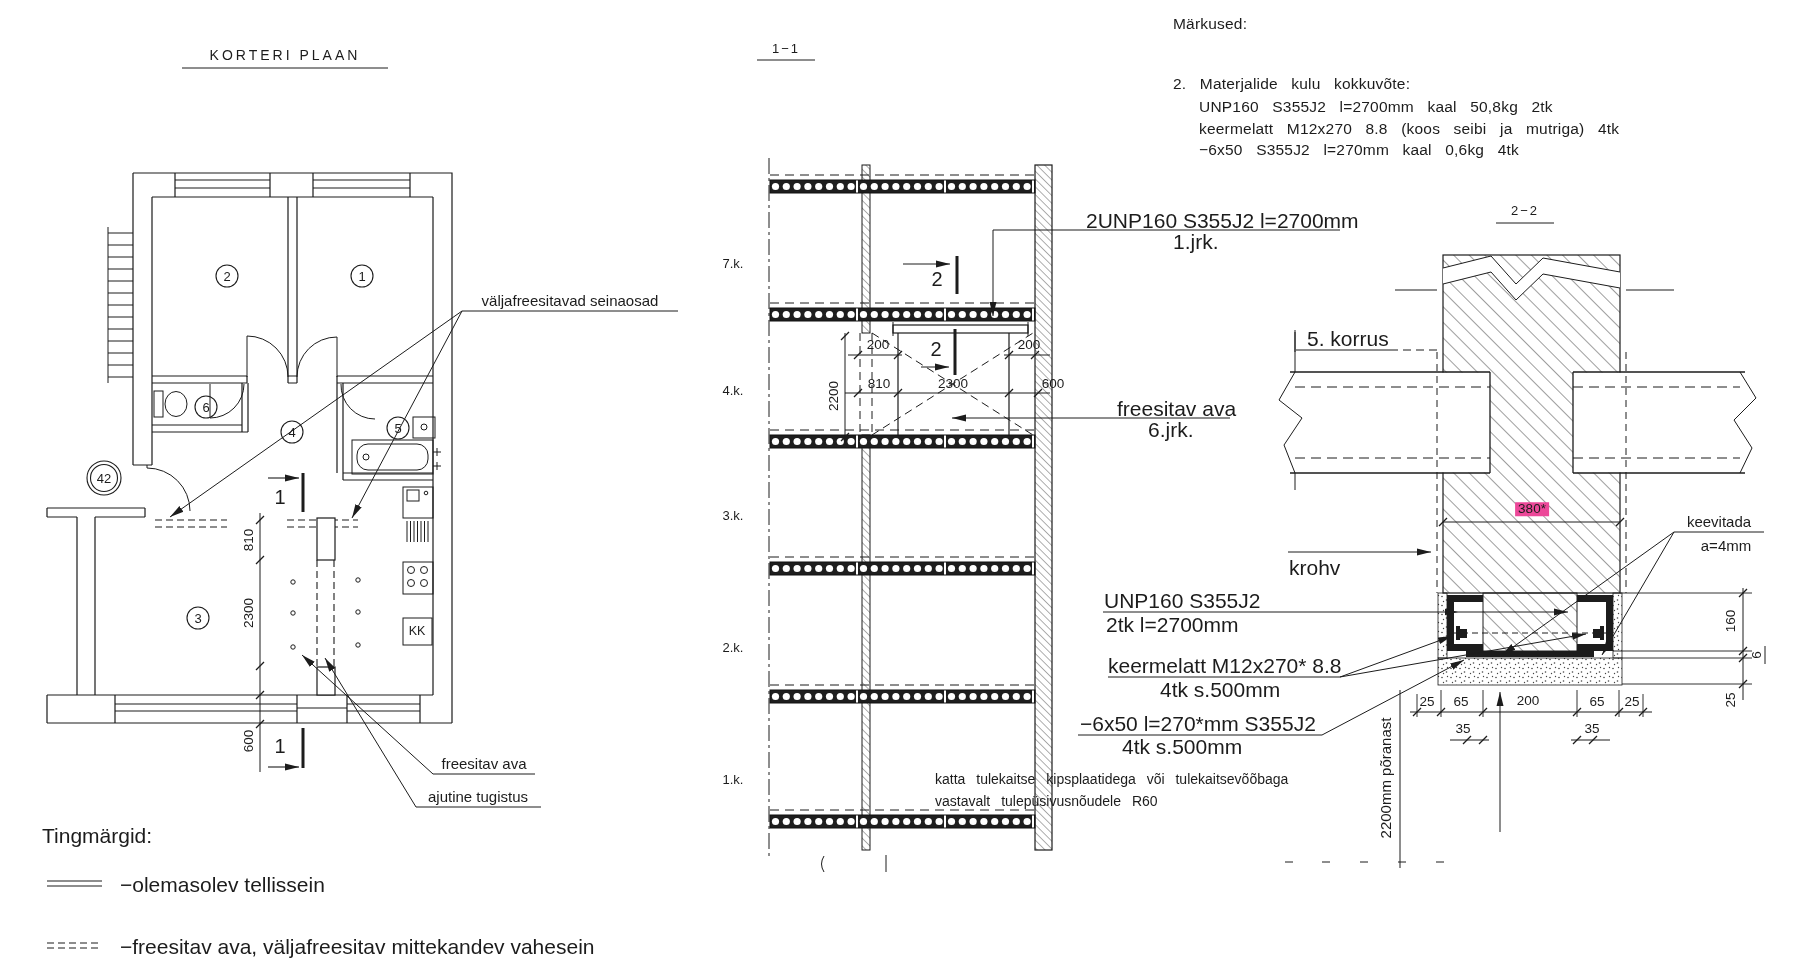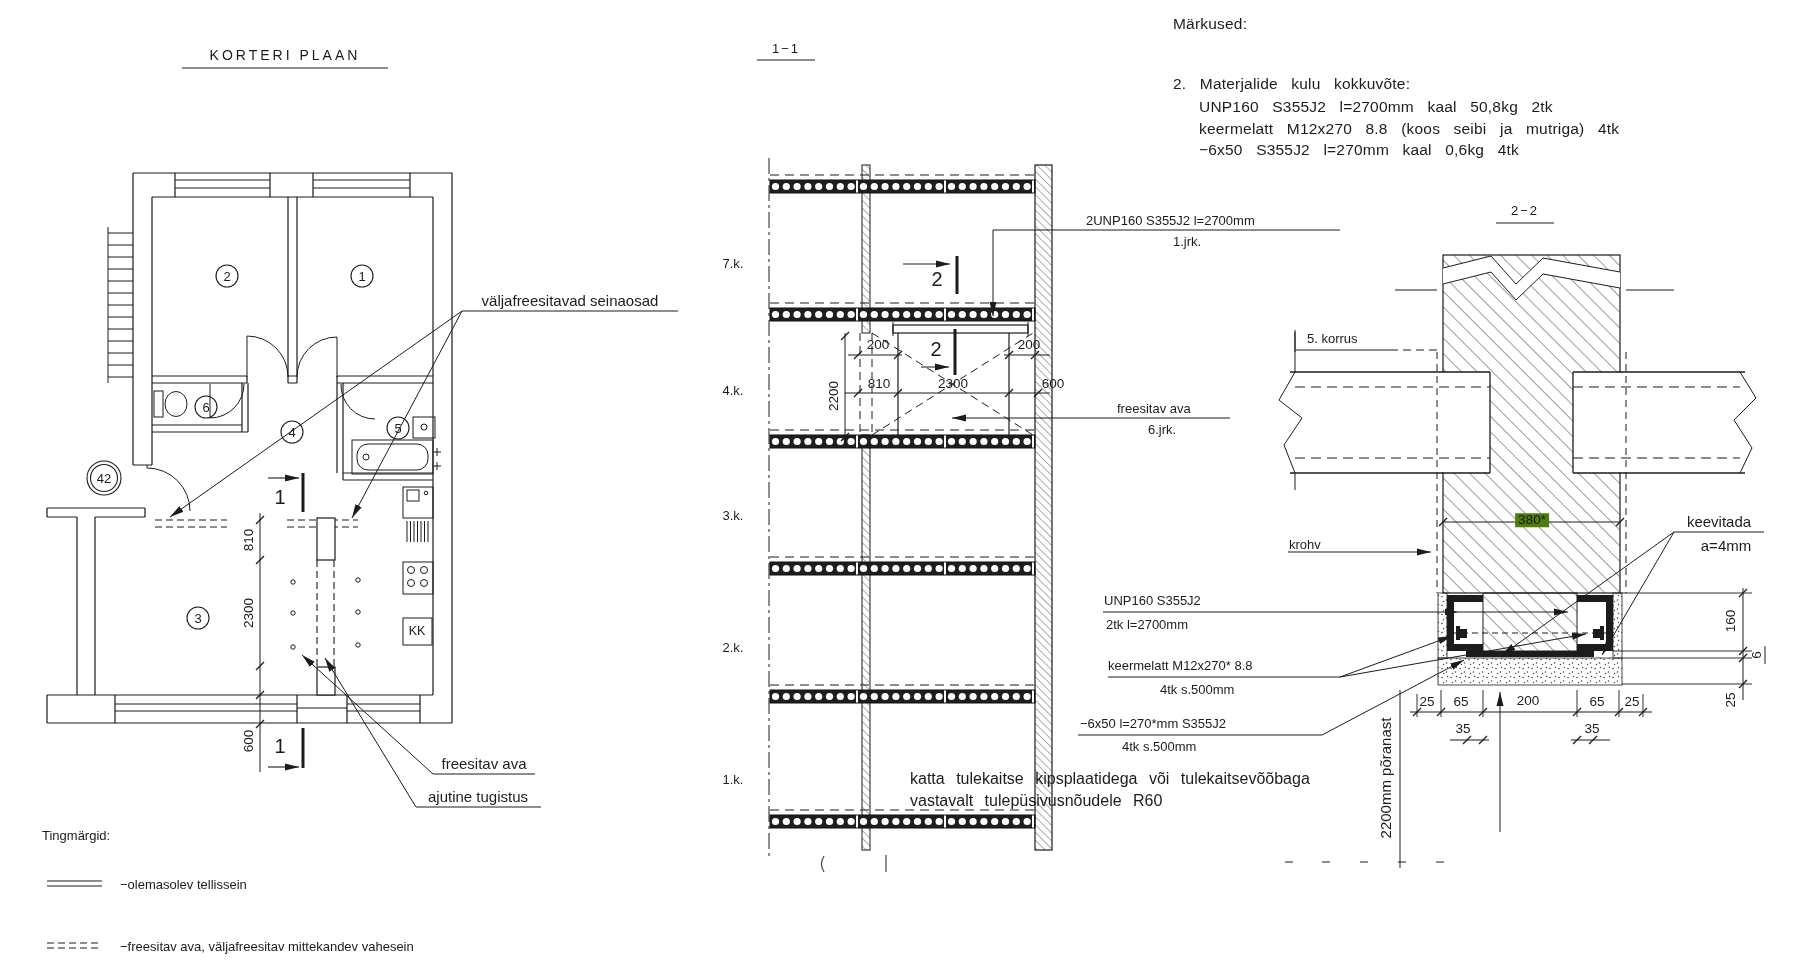--- a/index.html
+++ b/index.html
@@ -1,31 +1,31 @@
 <!DOCTYPE html>
 <html><head>
 <meta charset="utf-8">
 <style>
   html,body{margin:0;padding:0;background:#fff;}
   .stage{position:relative;width:1796px;height:974px;background:#ffffff;
          font-family:"Liberation Sans",sans-serif;color:#1c1c1c;overflow:hidden;}
   .stage svg{position:absolute;left:0;top:0;}
   .lbl{position:absolute;transform:translate(-50%,-50%);white-space:nowrap;font-size:15px;line-height:1;}
-  .ll{position:absolute;transform:translate(0,-50%);white-space:nowrap;font-size:13px;line-height:1;}
+  .ll{position:absolute;transform:translate(0,-50%);white-space:nowrap;font-size:21px;line-height:1;}
   .rot{position:absolute;transform:translate(-50%,-50%) rotate(-90deg);white-space:nowrap;font-size:14px;line-height:1;}
   .dim{font-size:13.5px;}
   .big{font-size:13px;}
   .t{font-size:14px;letter-spacing:3px;}
   .ls2{letter-spacing:2px;}
   .mk{font-size:20px;}
   .circ{font-size:13px;}
   .kk{font-size:12.5px;}
   .note{font-size:15.5px;word-spacing:9px;letter-spacing:0.2px;}
-  .fnote{font-size:16px;word-spacing:7px;}
-  .whitebg{background:#4d7c0f;padding:0 3px;margin-top:11px;}
+  .fnote{font-size:14px;word-spacing:7px;margin-left:25px;}
+  .whitebg{background:#ec4899;padding:0 3px;}
 </style>
 </head>
 <body>
 
 <div class="stage">
 
 <svg width="1796" height="974" viewBox="0 0 1796 974">
   <defs>
     <marker id="arr" markerUnits="userSpaceOnUse" markerWidth="15" markerHeight="9" refX="14" refY="4.5" orient="auto">
       <path d="M0 1 L14 4.5 L0 8 Z" fill="#1c1c1c" stroke="none"></path>
@@ -299,21 +299,21 @@
 <div class="lbl mk" style="left:936px;top:349px">2</div>
 
 <div class="ll note" style="left:1173px;top:24px">Märkused:</div>
 <div class="ll note" style="left:1173px;top:84px">2. Materjalide kulu kokkuvõte:</div>
 <div class="ll note" style="left:1199px;top:107px">UNP160 S355J2 l=2700mm kaal 50,8kg 2tk</div>
 <div class="ll note" style="left:1199px;top:129px">keermelatt M12x270 8.8 (koos seibi ja mutriga) 4tk</div>
 <div class="ll note" style="left:1199px;top:150px">−6x50 S355J2 l=270mm kaal 0,6kg 4tk</div>
 
 <div class="lbl big ls2" style="left:1525px;top:210px">2−2</div>
 <div class="ll" style="left:1307px;top:338px">5. korrus</div>
-<div class="ll" style="left:1289px;top:544px">krohv</div>
+<div class="ll" style="left:1289px;top:567px">krohv</div>
 <div class="lbl dim whitebg" style="left:1532px;top:509px">380*</div>
 <div class="lbl" style="left:1719px;top:521px">keevitada</div>
 <div class="lbl" style="left:1726px;top:545px">a=4mm</div>
 <div class="ll" style="left:1104px;top:600px">UNP160 S355J2</div>
 <div class="ll" style="left:1106px;top:624px">2tk l=2700mm</div>
 <div class="ll" style="left:1108px;top:665px">keermelatt M12x270* 8.8</div>
 <div class="ll" style="left:1160px;top:689px">4tk s.500mm</div>
 <div class="ll" style="left:1080px;top:723px">−6x50 l=270*mm S355J2</div>
 <div class="ll" style="left:1122px;top:746px">4tk s.500mm</div>
 <div class="rot" style="left:1385px;top:778px;font-size:15px">2200mm põranast</div>

